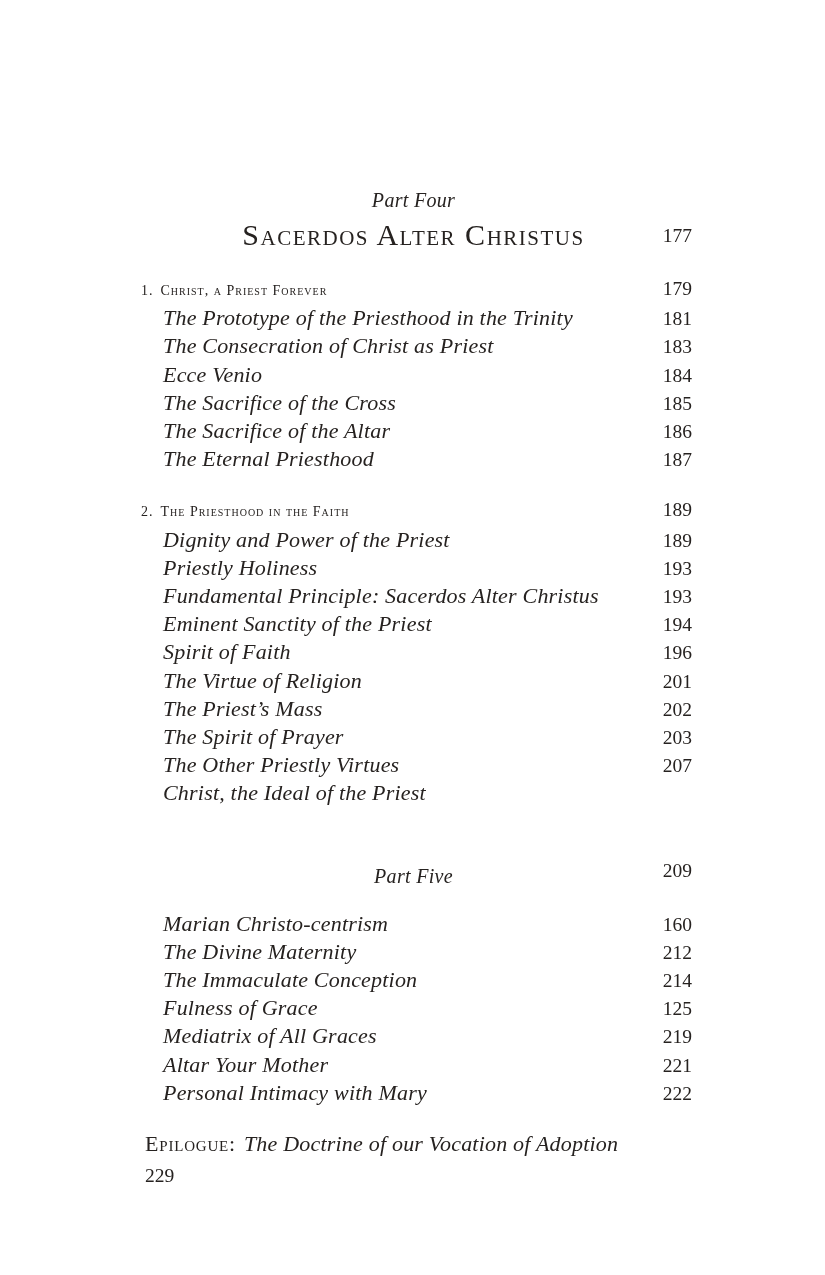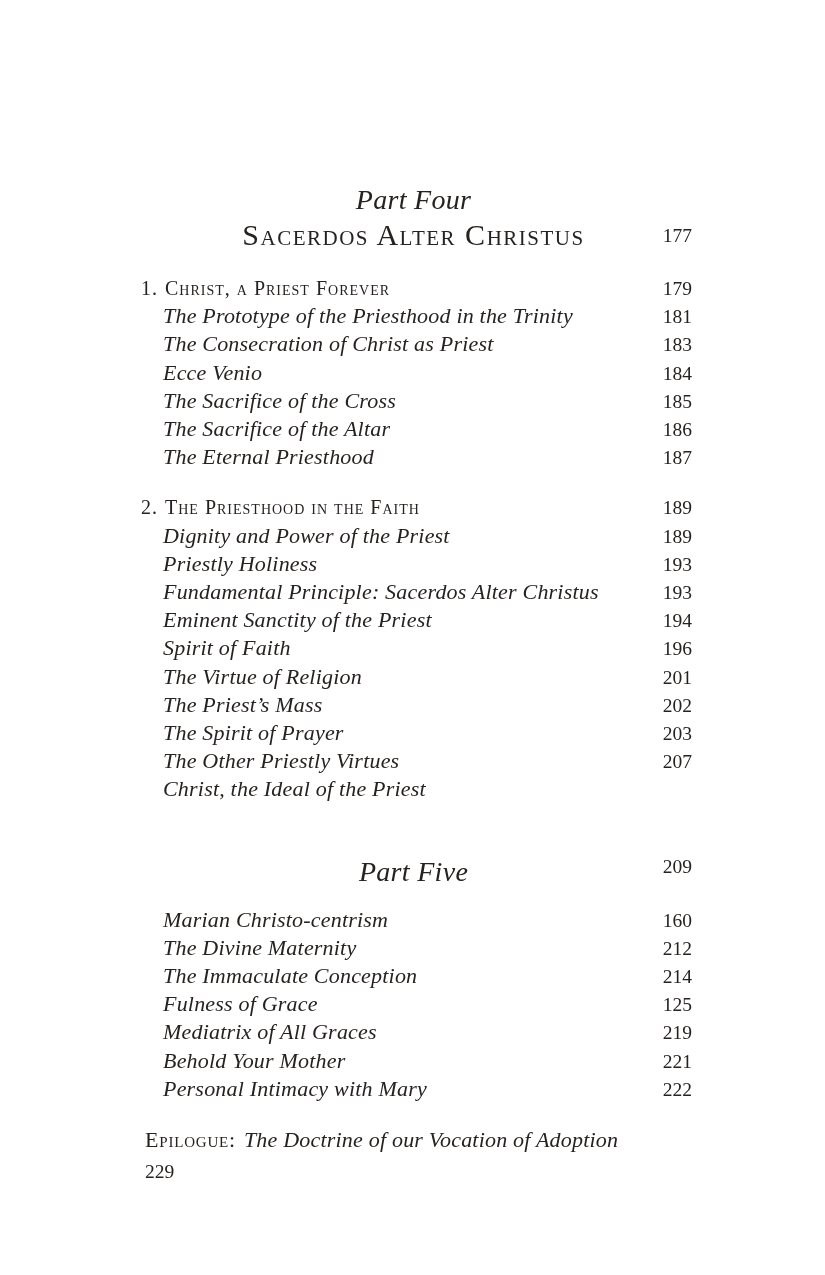--- a/index.html
+++ b/index.html
@@ -5,40 +5,40 @@
   html, body { margin: 0; padding: 0; background: #ffffff; }
   body {
     width: 825px; height: 1275px; overflow: hidden; position: relative;
     font-family: "Liberation Serif", "DejaVu Serif", serif;
     color: #262220;
   }
   .toc {
     position: absolute; left: 135px; top: 183px; width: 557px;
   }
   .part-label {
-    font-style: italic; font-size: 28px; text-align: center;
+    font-style: italic; font-size: 20px; text-align: center;
     line-height: 34px; letter-spacing: 0.3px;
   }
   .part-head {
     position: relative; text-align: center; line-height: 36px;
   }
   .part-title {
     font-variant: small-caps; font-size: 30px; letter-spacing: 1.5px;
   }
   .part-head .pg { position: absolute; right: 0; bottom: 4px; }
   .chapters { margin-top: 17px; }
   .chapter + .chapter { margin-top: 23px; }
   .part-section + .part-section { margin-top: 52px; }
   .row {
     display: flex; align-items: baseline; justify-content: space-between;
     line-height: 27.2px;
   }
   .chapter-row { padding-left: 6px; }
   .item-row { padding-left: 28px; }
-  .ch-left { font-variant: small-caps; font-size: 20px; letter-spacing: 1px; }
+  .ch-left { font-variant: small-caps; font-size: 14px; letter-spacing: 1px; }
   .ch-num { margin-right: 7px; }
   .item-title { font-style: italic; font-size: 22px; letter-spacing: 0.2px; }
   .pg { font-size: 19.5px; margin-left: 10px; white-space: nowrap; }
   .epilogue-row { margin-top: 22px; line-height: 30px; flex-direction: column; }
   .ep-label { font-variant: small-caps; font-size: 22px; letter-spacing: 0.8px; }
   .ep-title { font-style: italic; font-size: 22px; margin-left: 8px; letter-spacing: 0.2px; }
 </style>
 </head>
 <body>
 
@@ -145,21 +145,21 @@
           </div>
           <div class="row item-row">
             <span class="item-title">Fulness of Grace</span>
             <span class="pg">125</span>
           </div>
           <div class="row item-row">
             <span class="item-title">Mediatrix of All Graces</span>
             <span class="pg">219</span>
           </div>
           <div class="row item-row">
-            <span class="item-title">Behold Your Mother</span>
+            <span class="item-title">Altar Your Mother</span>
             <span class="pg">221</span>
           </div>
           <div class="row item-row">
             <span class="item-title">Personal Intimacy with Mary</span>
             <span class="pg">222</span>
           </div>
         </div>
       </div>
     </section>
     <div class="row epilogue-row">

